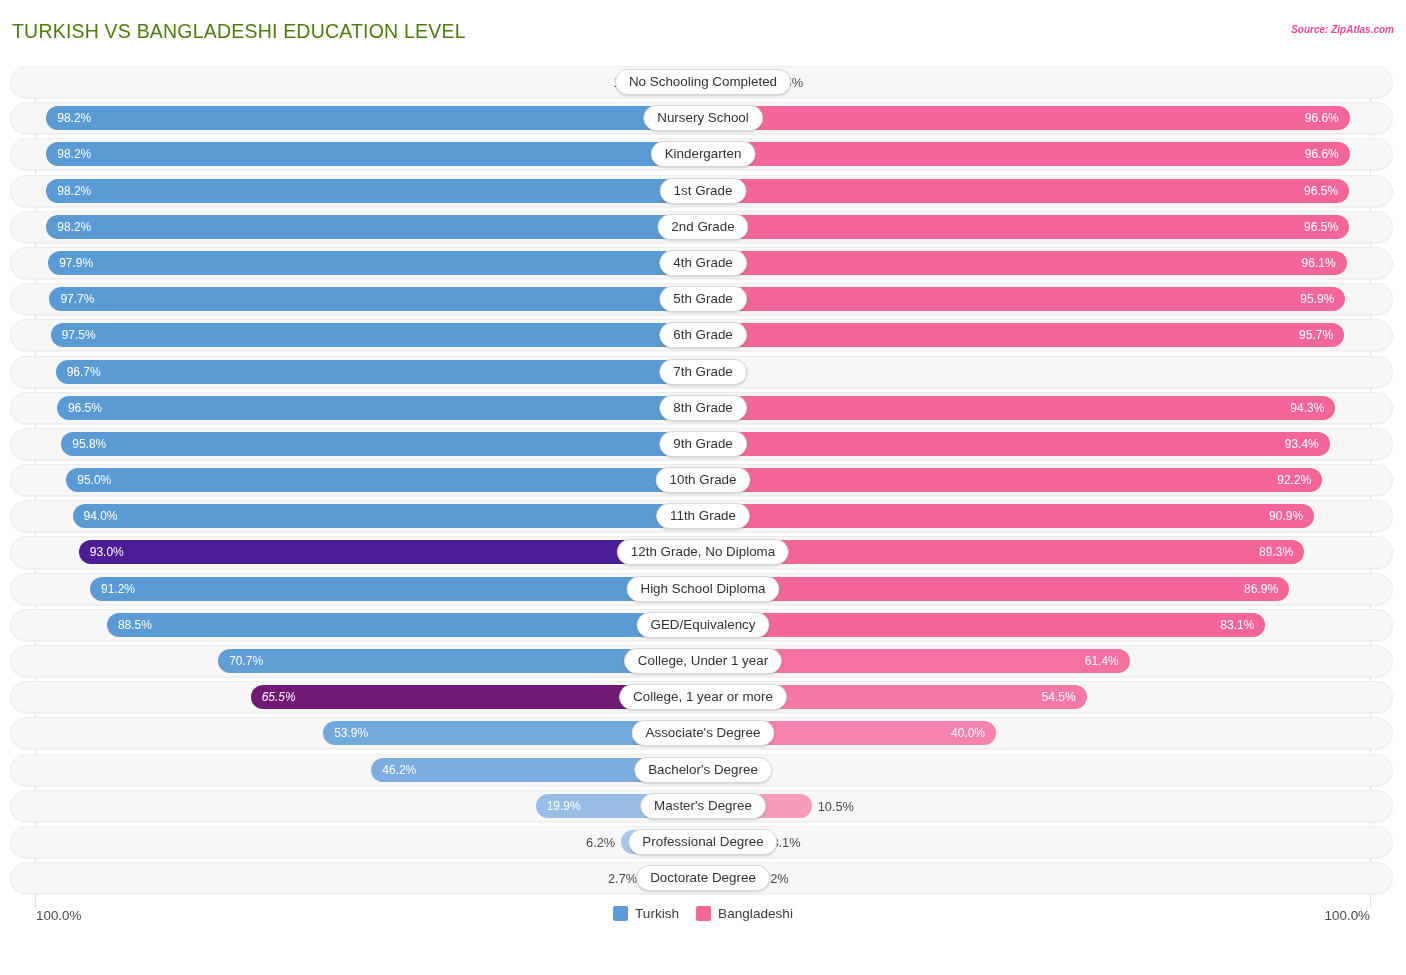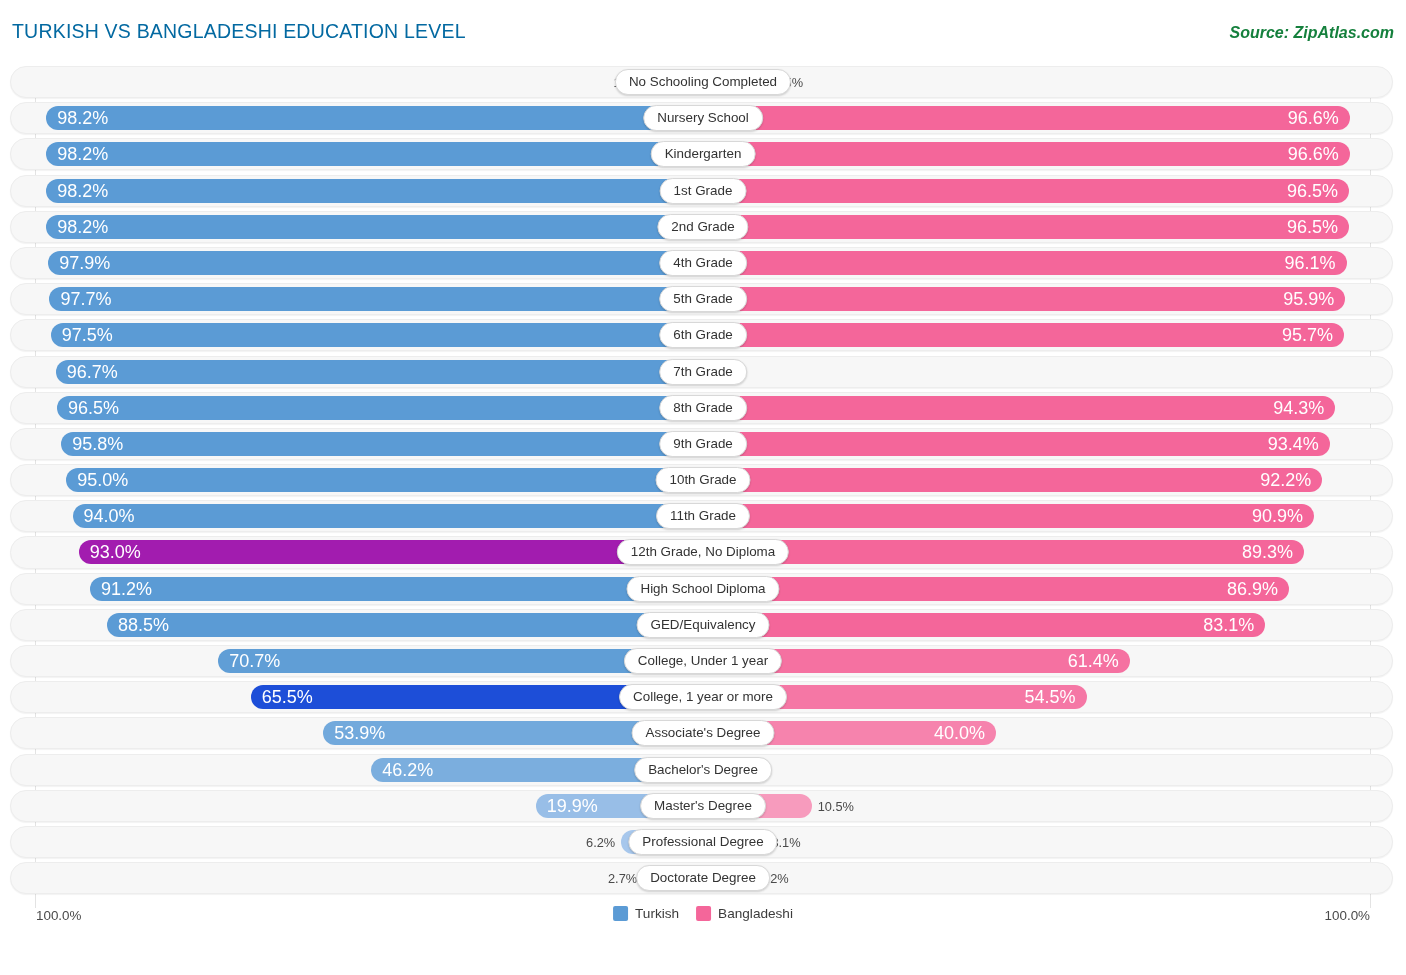--- a/index.html
+++ b/index.html
@@ -9,26 +9,26 @@
     font-family:"Liberation Sans", sans-serif;
     color:#3c3c3c;
     overflow:hidden;
   }
   .page{position:relative;width:1406px;height:975px;}
 
   
   .title{
     position:absolute;left:12px;top:20px;
     font-size:19.5px;letter-spacing:.2px;
-    color:#0369a1;font-weight:400;
+    color:#4d7c0f;font-weight:400;
   }
   .source{
     position:absolute;right:12px;top:24px;
-    font-size:16px;font-style:italic;font-weight:bold;
-    color:#15803d;
+    font-size:10px;font-style:italic;font-weight:bold;
+    color:#ec4899;
   }
 
   
   .chart{
     position:absolute;left:0;top:66px;
     width:1406px;height:874px;
   }
   .gridlines{position:absolute;inset:0;pointer-events:none;}
   .gridline{position:absolute;top:0;bottom:32px;width:1px;background:#e3e3e3;}
 
@@ -53,21 +53,21 @@
   .bar.left{
     border-radius:13px 0 0 13px;
     text-align:left;
   }
   .bar.right{
     border-radius:0 13px 13px 0;
     text-align:right;
   }
   .bar .inval{
     position:absolute;top:50%;transform:translateY(-50%);
-    font-size:18px;color:#ffffff;white-space:nowrap;
+    font-size:12px;color:#ffffff;white-space:nowrap;
   }
   .bar.left .inval{left:11px;}
   .bar.right .inval{right:11px;}
   .outval{
     position:absolute;top:50%;transform:translateY(-50%);
     font-size:12.8px;color:#4a4a4a;white-space:nowrap;
   }
   .outval.l{text-align:right;}
   .outval.r{text-align:left;}
 
@@ -233,21 +233,21 @@
           <div class="bar left" style="left: 72.5px; width: 630.5px; background: rgb(91, 155, 213);">
             <span class="inval">94.0%</span>
           </div>
           <div class="bar right" style="left: 703px; width: 611.125px; background: rgb(244, 102, 154);">
             <span class="inval">90.9%</span>
           </div>
           <div class="catlabel">11th Grade</div>
         </div>
         <div class="row">
           <div class="track"></div>
-          <div class="bar left" style="left: 78.75px; width: 624.25px; background: #a21caf;">
+          <div class="bar left" style="left: 78.75px; width: 624.25px; background: #4c1d95;">
             <span class="inval">93.0%</span>
           </div>
           <div class="bar right" style="left: 703px; width: 601.125px; background: rgb(244, 102, 154);">
             <span class="inval">89.3%</span>
           </div>
           <div class="catlabel">12th Grade, No Diploma</div>
         </div>
         <div class="row">
           <div class="track"></div>
           <div class="bar left" style="left: 90px; width: 613px; background: rgb(91, 155, 213);">
@@ -273,21 +273,21 @@
           <div class="bar left" style="left: 218.125px; width: 484.875px; background: rgb(96, 158, 214); padding-left: 16px;">
             <span class="inval">70.7%</span>
           </div>
           <div class="bar right" style="left: 703px; width: 426.75px; background: rgb(245, 113, 161);">
             <span class="inval">61.4%</span>
           </div>
           <div class="catlabel">College, Under 1 year</div>
         </div>
         <div class="row">
           <div class="track"></div>
-          <div class="bar left" style="left: 250.625px; width: 452.375px; background: #1d4ed8;">
+          <div class="bar left" style="left: 250.625px; width: 452.375px; background: #701a75; font-style: italic;">
             <span class="inval">65.5%</span>
           </div>
           <div class="bar right" style="left: 703px; width: 383.625px; background: rgb(245, 119, 165);">
             <span class="inval">54.5%</span>
           </div>
           <div class="catlabel">College, 1 year or more</div>
         </div>
         <div class="row">
           <div class="track"></div>
           <div class="bar left" style="left: 323.125px; width: 379.875px; background: rgb(114, 169, 220);">

